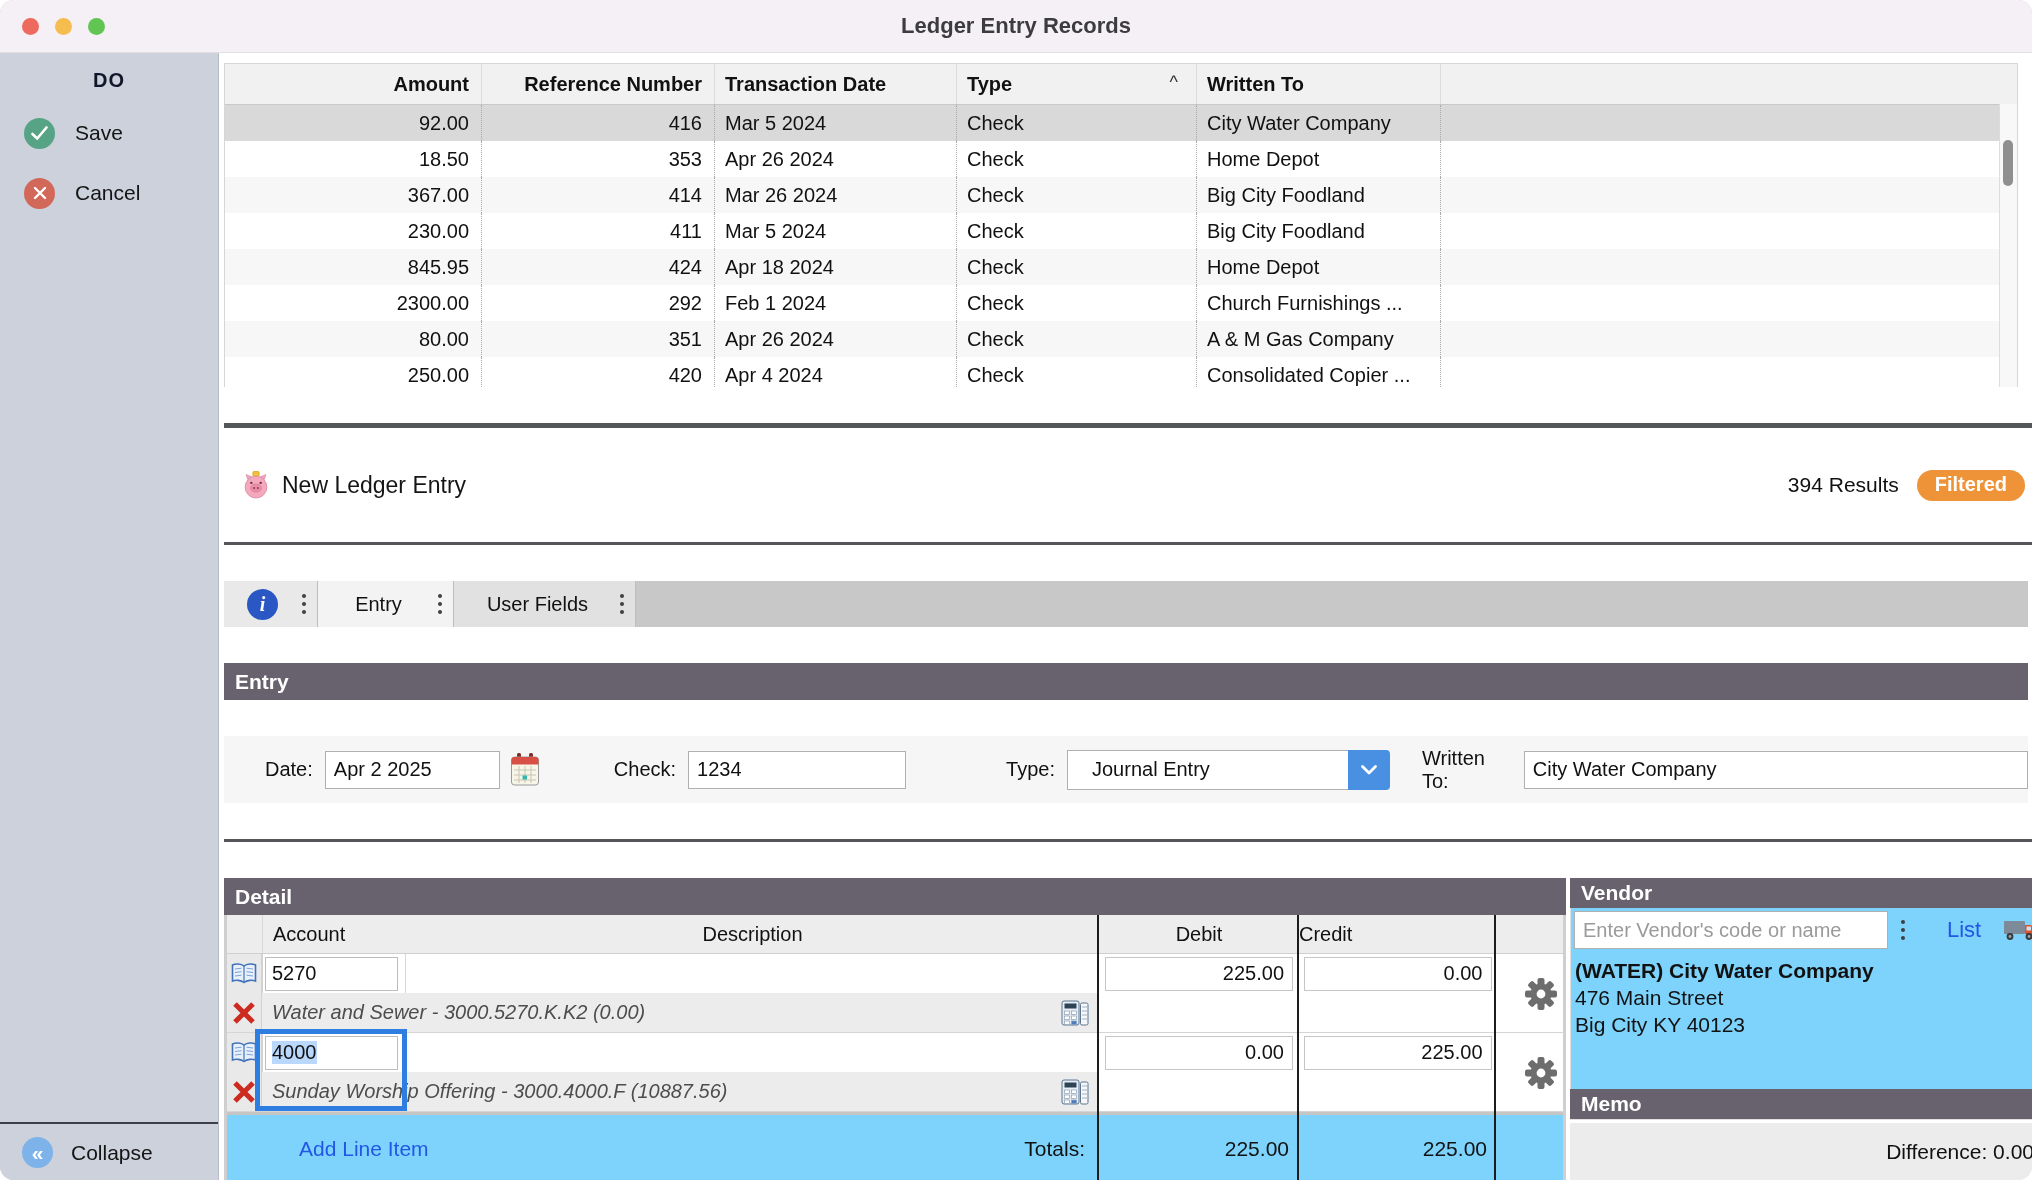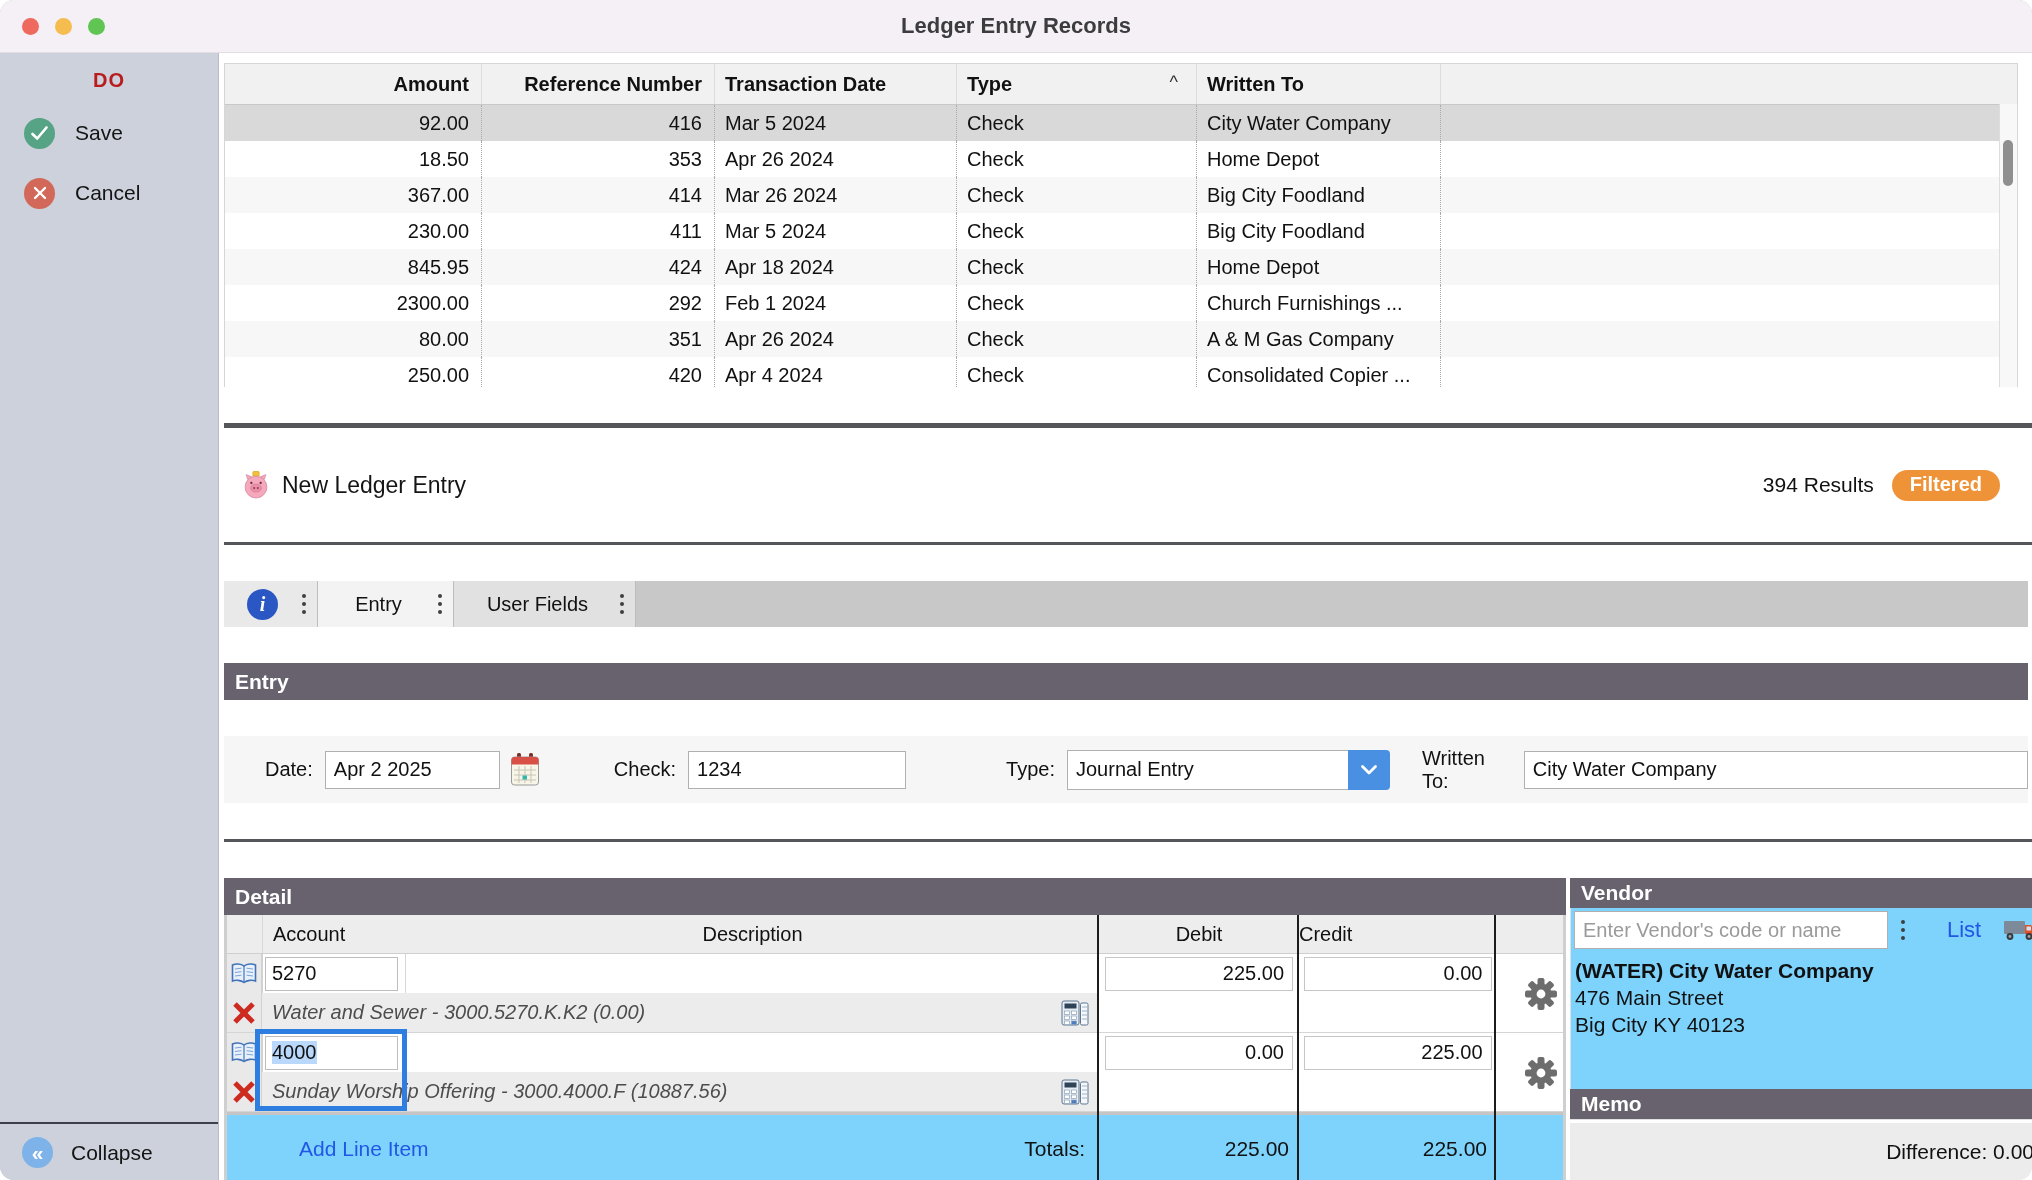--- a/index.html
+++ b/index.html
@@ -11,21 +11,21 @@
   .lights{display:flex;gap:16px;margin-left:22px;}
   .light{width:17px;height:17px;border-radius:50%;}
   .light.red{background:#ee6a5f;}
   .light.yellow{background:#f5bd4f;}
   .light.green{background:#61c554;}
   .win-title{position:absolute;left:0;right:0;text-align:center;font-weight:bold;font-size:22px;color:#3c3c3e;}
 
   
   .main{display:flex;height:1128px;}
   .sidebar{width:218px;background:#ccd1db;position:relative;flex:none;border-right:1px solid #b7bcc7;}
-  .do-heading{margin-top:16px;text-align:center;font-weight:bold;letter-spacing:1px;color:#b91c1c;font-size:20px;}
+  .do-heading{margin-top:16px;text-align:center;font-weight:bold;letter-spacing:1px;color:#0f172a;font-size:20px;}
   .side-btn{display:flex;align-items:center;gap:20px;margin:22px 0 0 24px;height:38px;cursor:default;}
   .side-circle{width:31px;height:31px;border-radius:50%;display:flex;align-items:center;justify-content:center;flex:none;}
   .side-circle.save{background:#56a385;}
   .side-circle.cancel{background:#d2685a;}
   .side-label{font-size:21px;color:#141414;}
   .collapse-area{position:absolute;left:0;right:0;bottom:0;height:57px;border-top:2px solid #3c3f49;display:flex;align-items:center;gap:18px;padding-left:22px;}
   .side-circle.collapse{background:#7eb3e9;color:#fff;font-size:21px;font-weight:bold;}
 
   .content{flex:1;display:flex;flex-direction:column;background:#fff;padding-left:5px;min-width:0;gap:36px;}
 
@@ -44,21 +44,21 @@
   .c-writ{width:244px;padding-left:10px;}
   .c-fill{flex:1;border-right:none !important;}
   .sort-caret{position:absolute;right:18px;top:8px;font-size:18px;color:#333;font-weight:normal;}
   .rec-scroll{position:absolute;top:40px;right:0;bottom:0;width:17px;background:#f8f8f8;border-left:1px solid #dddddd;}
   .rec-thumb{position:absolute;top:36px;left:3px;width:10px;height:46px;border-radius:5px;background:#8f8f8f;}
 
   .divider-dark{height:5px;background:#55565a;margin-right:0;}
   .thin-dark{height:3px;background:#55565a;}
 
   
-  .entry-head-row{height:42px;display:flex;align-items:center;background:#fff;padding-right:32px;}
+  .entry-head-row{height:42px;display:flex;align-items:center;background:#fff;padding-right:7px;}
   .pig{margin-left:18px;flex:none;display:flex;}
   .entry-title{margin-left:12px;font-size:23px;font-weight:500;color:#151515;}
   .spacer{flex:1;}
   .results-count{font-size:21px;color:#111;margin-right:18px;}
   .filtered-badge{background:#ef9338;color:#fff;font-weight:bold;font-size:20px;border-radius:16px;padding:3px 18px 5px;}
 
   
   .tabbar{height:46px;background:#c8c8c8;display:flex;margin-right:4px;}
   .tab{height:100%;display:flex;align-items:center;justify-content:center;position:relative;border-right:1px solid #bdbdbd;box-sizing:border-box;}
   .tab .vdots{position:absolute;right:11px;top:13px;}
@@ -72,21 +72,21 @@
 
   .section-bar{height:37px;background:#67626e;color:#fff;font-weight:bold;font-size:21px;display:flex;align-items:center;padding-left:11px;box-sizing:border-box;}
   .entry-section-bar{margin-right:4px;}
 
   
   .form-row{height:67px;background:#f6f6f6;display:flex;align-items:center;margin-right:4px;}
   .f-label{color:#111;}
   .f-input{height:38px;background:#fff;border:1px solid #b0b0b0;box-sizing:border-box;font-size:20px;padding:0 8px;font-family:inherit;color:#111;}
   .cal-btn{margin-left:9px;display:flex;align-items:center;}
   .type-select{display:flex;height:40px;margin-left:12px;}
-  .type-box{width:281px;background:#fff;border:1px solid #b0b0b0;border-right:none;display:flex;align-items:center;padding-left:8px;box-sizing:border-box;}
+  .type-box{width:281px;background:#fff;border:1px solid #b0b0b0;border-right:none;display:flex;align-items:center;padding-left:24px;box-sizing:border-box;}
   .type-arrow{width:42px;background:#4a90e2;border-radius:0 4px 4px 0;display:flex;align-items:center;justify-content:center;}
 
   
   .lower{flex:1;display:flex;margin-right:13px;min-height:0;}
   .detail-panel{width:1342px;flex:none;display:flex;flex-direction:column;}
   .panel-gap{width:4px;flex:none;background:#fff;}
   .right-panel{width:478px;flex:none;display:flex;flex-direction:column;}
 
   .detail-table{position:relative;flex:1;border-left:3px solid #cfcfcf;border-right:3px solid #cfcfcf;box-sizing:border-box;background:#fff;overflow:hidden;}
   .vline{position:absolute;top:0;bottom:0;width:2px;background:#1c1c1c;z-index:4;}

